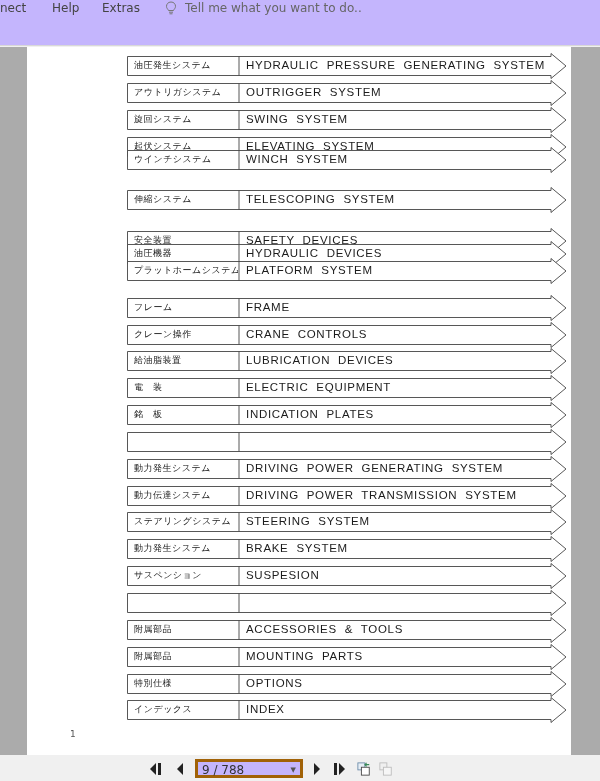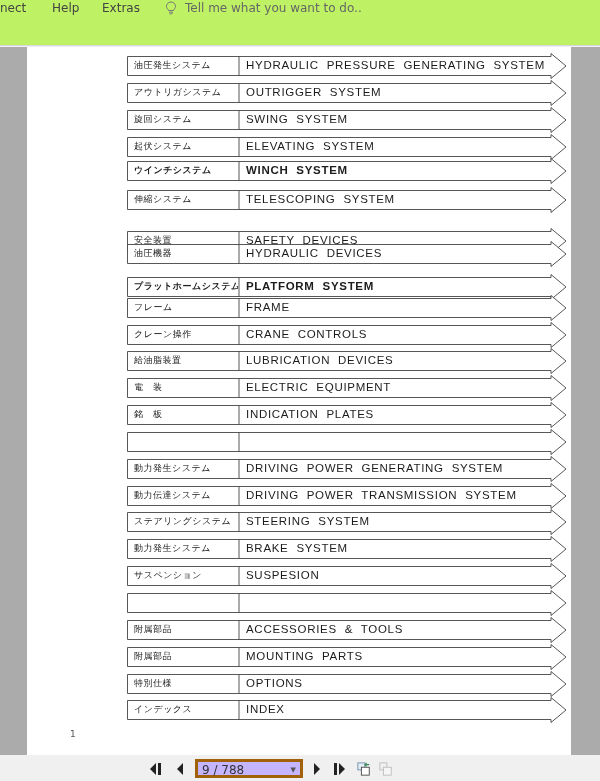--- a/index.html
+++ b/index.html
@@ -1,17 +1,17 @@
 <!DOCTYPE html>
 <html><head>
 <meta charset="utf-8">
 <style>
   * { box-sizing: border-box; margin: 0; padding: 0; }
   html, body { width: 600px; height: 781px; overflow: hidden; background: #f0f0f0; font-family: "DejaVu Sans", sans-serif; }
-  .menubar { position: absolute; left: 0; top: 0; width: 600px; height: 46px; background: #bef264; border-bottom: 1px solid #d8d8d8; }
+  .menubar { position: absolute; left: 0; top: 0; width: 600px; height: 46px; background: #c4b5fd; border-bottom: 1px solid #d8d8d8; }
   .menu-item { position: absolute; top: 0; font-size: 12px; color: #444; line-height: 16px; }
   .tellme { position: absolute; left: 165px; top: 0; display: flex; align-items: center; font-size: 12px; color: #666; line-height: 16px; }
   .bulb { width: 12px; height: 14px; margin-right: 8px; }
   .viewer { position: absolute; left: 0; top: 47px; width: 600px; height: 708px; background: #ababab; }
   .page { position: absolute; left: 27px; top: 0; width: 544px; height: 708px; background: #fff; }
   .row { position: absolute; left: 100px; width: 440px; height: 26px; }
   .row svg.outline { position: absolute; left: 0; top: -3px; width: 440px; height: 26px; overflow: visible; }
   .jp { position: absolute; left: 7px; top: 2px; width: 104px; font-size: 9px; color: #222; white-space: nowrap; letter-spacing: 0.5px; line-height: 14px; overflow: hidden; }
   .en { position: absolute; left: 119px; top: 2px; font-family: "Liberation Sans", sans-serif; font-size: 11.5px; color: #1c1c1c; word-spacing: 4px; letter-spacing: 0.7px; white-space: nowrap; line-height: 15px; }
   .pagenum { position: absolute; left: 43px; top: 682px; font-size: 9px; color: #555; }
@@ -64,21 +64,21 @@
         <span class="en">SWING SYSTEM</span>
       </div>
       <div class="row" style="top: 89.55px;">
         <svg class="outline" viewBox="0 0 440 26" preserveAspectRatio="none">
           <path d="M0.5 3.5 L424 3.5 L424 0.5 L439 13 L424 25.5 L424 22.5 L0.5 22.5 Z" fill="#fff" stroke="#444" stroke-width="0.9"></path>
           <line x1="112" y1="3.5" x2="112" y2="22.5" stroke="#444" stroke-width="0.9"></line>
         </svg>
         <span class="jp">起伏システム</span>
         <span class="en">ELEVATING SYSTEM</span>
       </div>
-      <div class="row" style="top: 114px; font-weight: bold;">
+      <div class="row" style="top: 103px;">
         <svg class="outline" viewBox="0 0 440 26" preserveAspectRatio="none">
           <path d="M0.5 3.5 L424 3.5 L424 0.5 L439 13 L424 25.5 L424 22.5 L0.5 22.5 Z" fill="#fff" stroke="#444" stroke-width="0.9"></path>
           <line x1="112" y1="3.5" x2="112" y2="22.5" stroke="#444" stroke-width="0.9"></line>
         </svg>
         <span class="jp">ウインチシステム</span>
         <span class="en">WINCH SYSTEM</span>
       </div>
       <div class="row" style="top: 143.25px;">
         <svg class="outline" viewBox="0 0 440 26" preserveAspectRatio="none">
           <path d="M0.5 3.5 L424 3.5 L424 0.5 L439 13 L424 25.5 L424 22.5 L0.5 22.5 Z" fill="#fff" stroke="#444" stroke-width="0.9"></path>
@@ -96,21 +96,21 @@
         <span class="en">SAFETY DEVICES</span>
       </div>
       <div class="row" style="top: 196.95px; padding-left: 27px;">
         <svg class="outline" viewBox="0 0 440 26" preserveAspectRatio="none">
           <path d="M0.5 3.5 L424 3.5 L424 0.5 L439 13 L424 25.5 L424 22.5 L0.5 22.5 Z" fill="#fff" stroke="#444" stroke-width="0.9"></path>
           <line x1="112" y1="3.5" x2="112" y2="22.5" stroke="#444" stroke-width="0.9"></line>
         </svg>
         <span class="jp">油圧機器</span>
         <span class="en">HYDRAULIC DEVICES</span>
       </div>
-      <div class="row" style="top: 230px; font-weight: bold;">
+      <div class="row" style="top: 214px;">
         <svg class="outline" viewBox="0 0 440 26" preserveAspectRatio="none">
           <path d="M0.5 3.5 L424 3.5 L424 0.5 L439 13 L424 25.5 L424 22.5 L0.5 22.5 Z" fill="#fff" stroke="#444" stroke-width="0.9"></path>
           <line x1="112" y1="3.5" x2="112" y2="22.5" stroke="#444" stroke-width="0.9"></line>
         </svg>
         <span class="jp">プラットホームシステム</span>
         <span class="en">PLATFORM SYSTEM</span>
       </div>
       <div class="row" style="top: 250.65px;">
         <svg class="outline" viewBox="0 0 440 26" preserveAspectRatio="none">
           <path d="M0.5 3.5 L424 3.5 L424 0.5 L439 13 L424 25.5 L424 22.5 L0.5 22.5 Z" fill="#fff" stroke="#444" stroke-width="0.9"></path>

